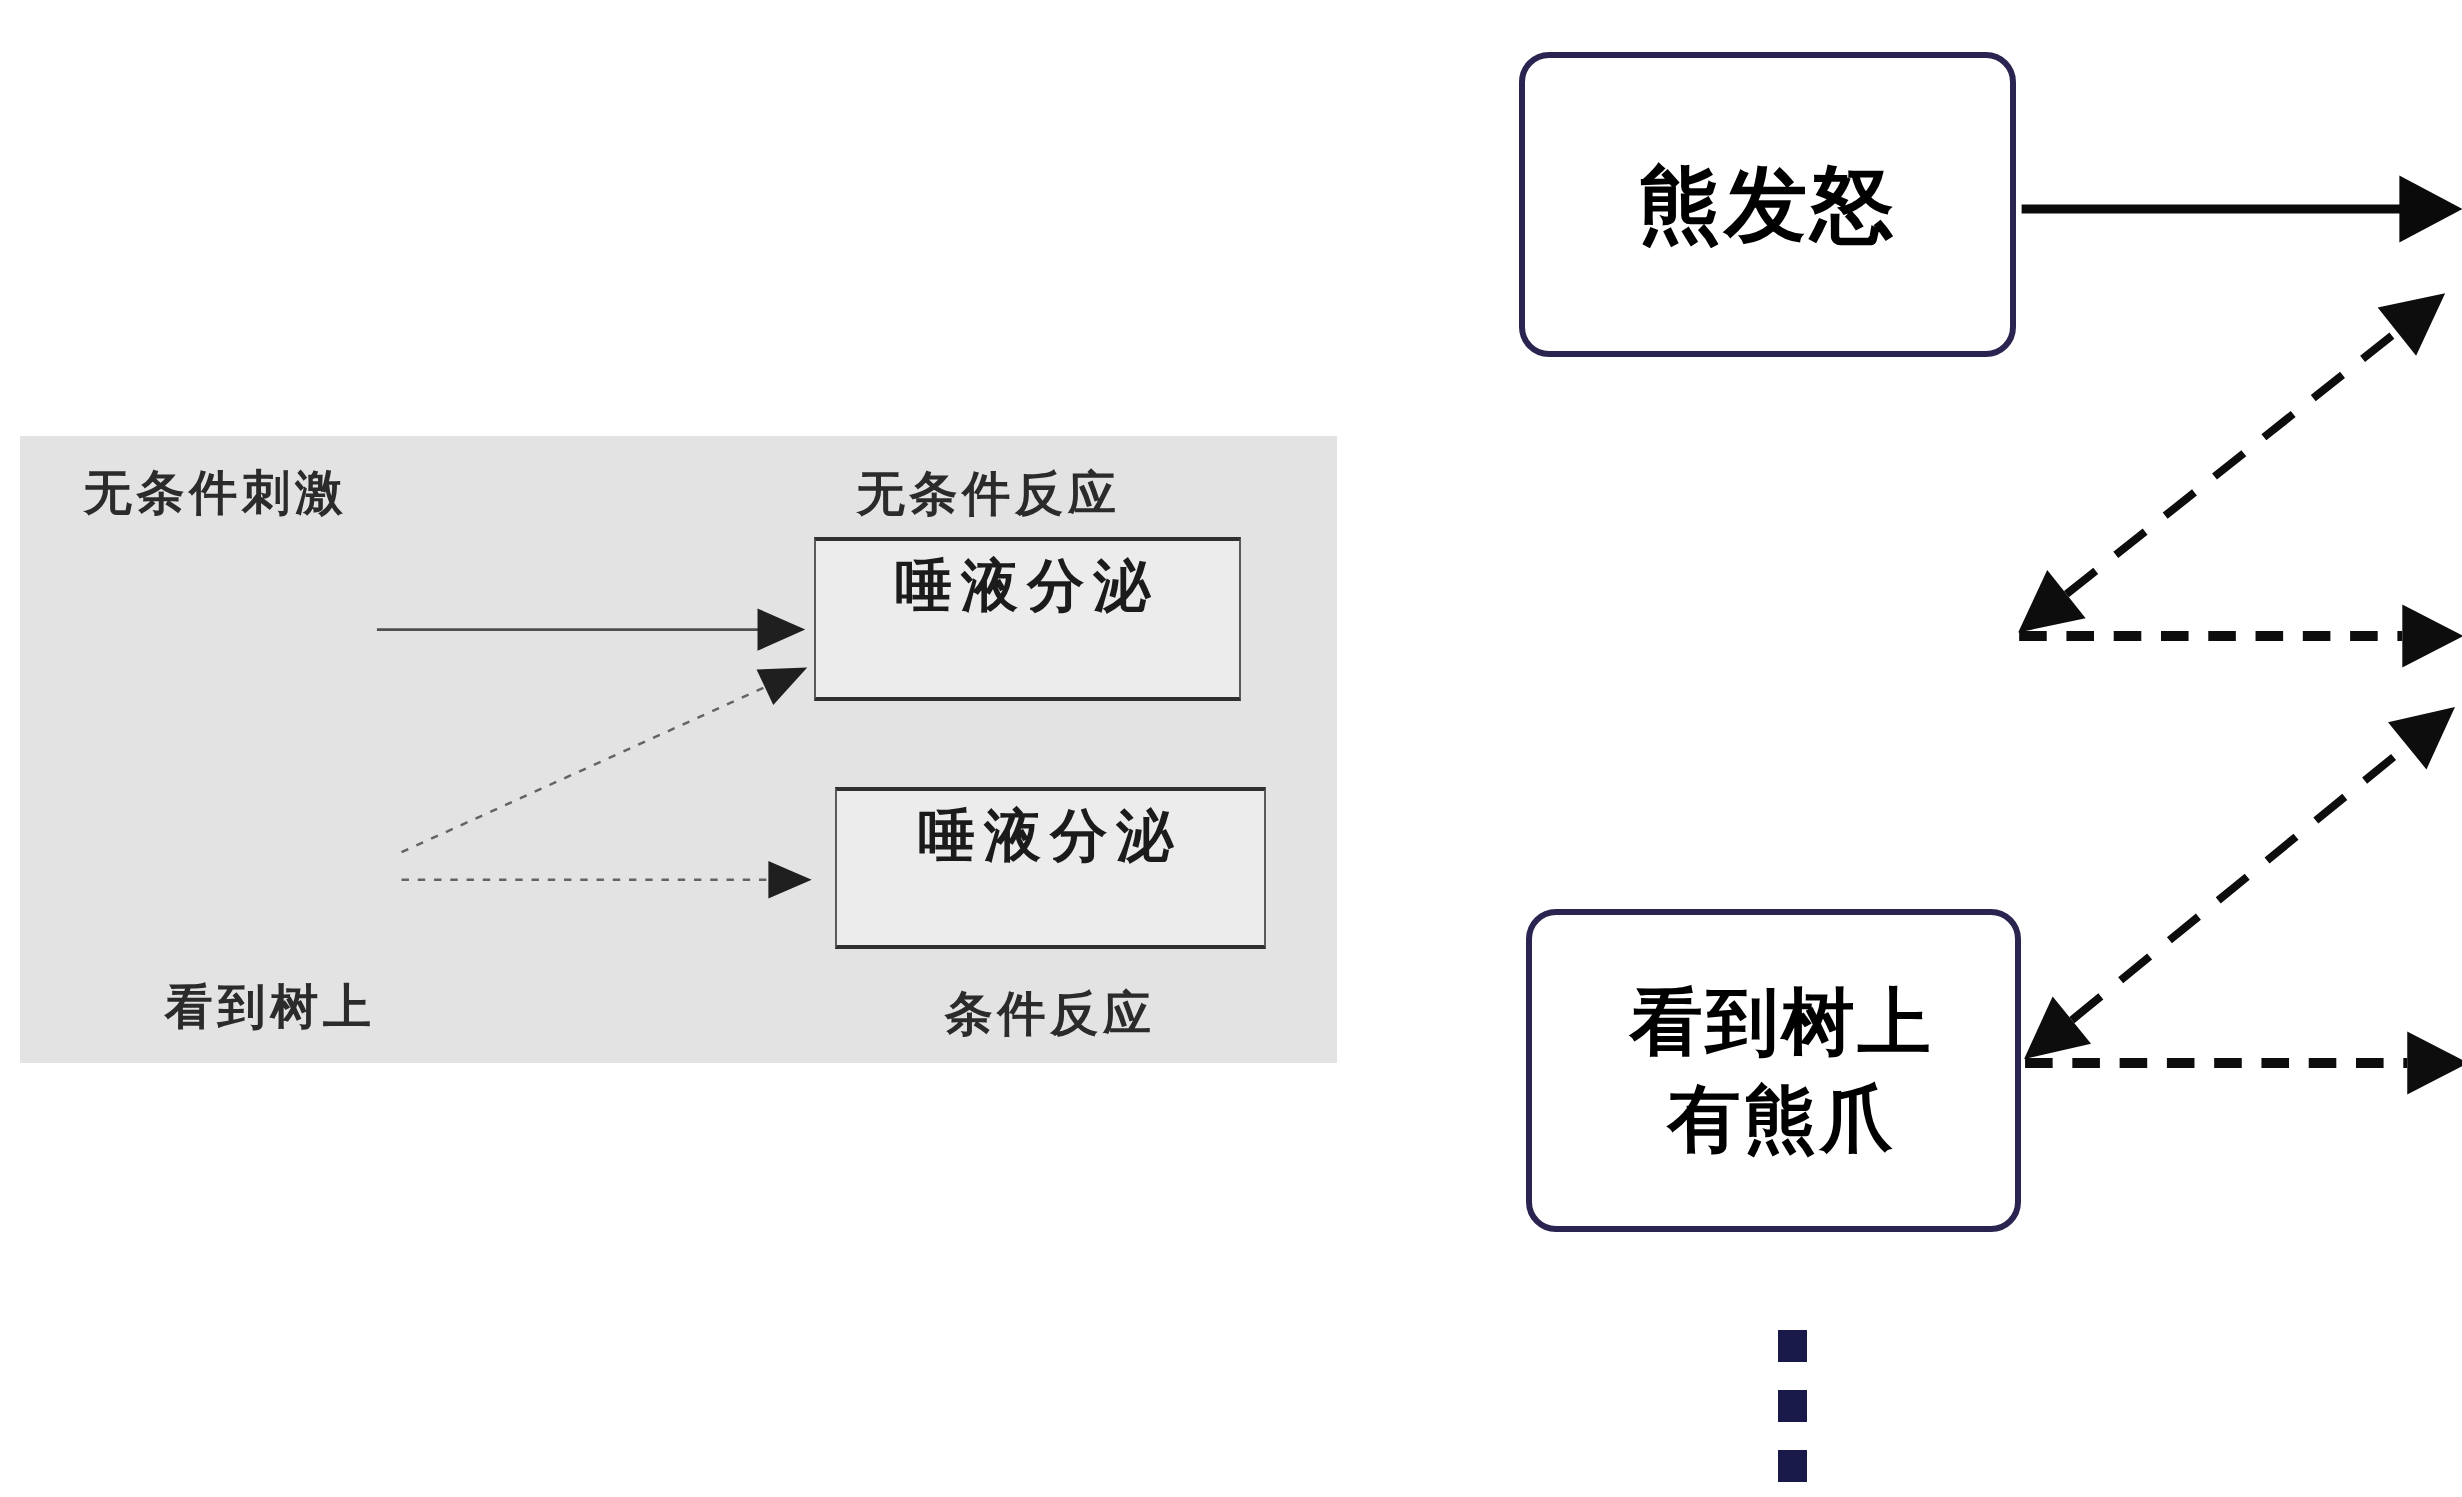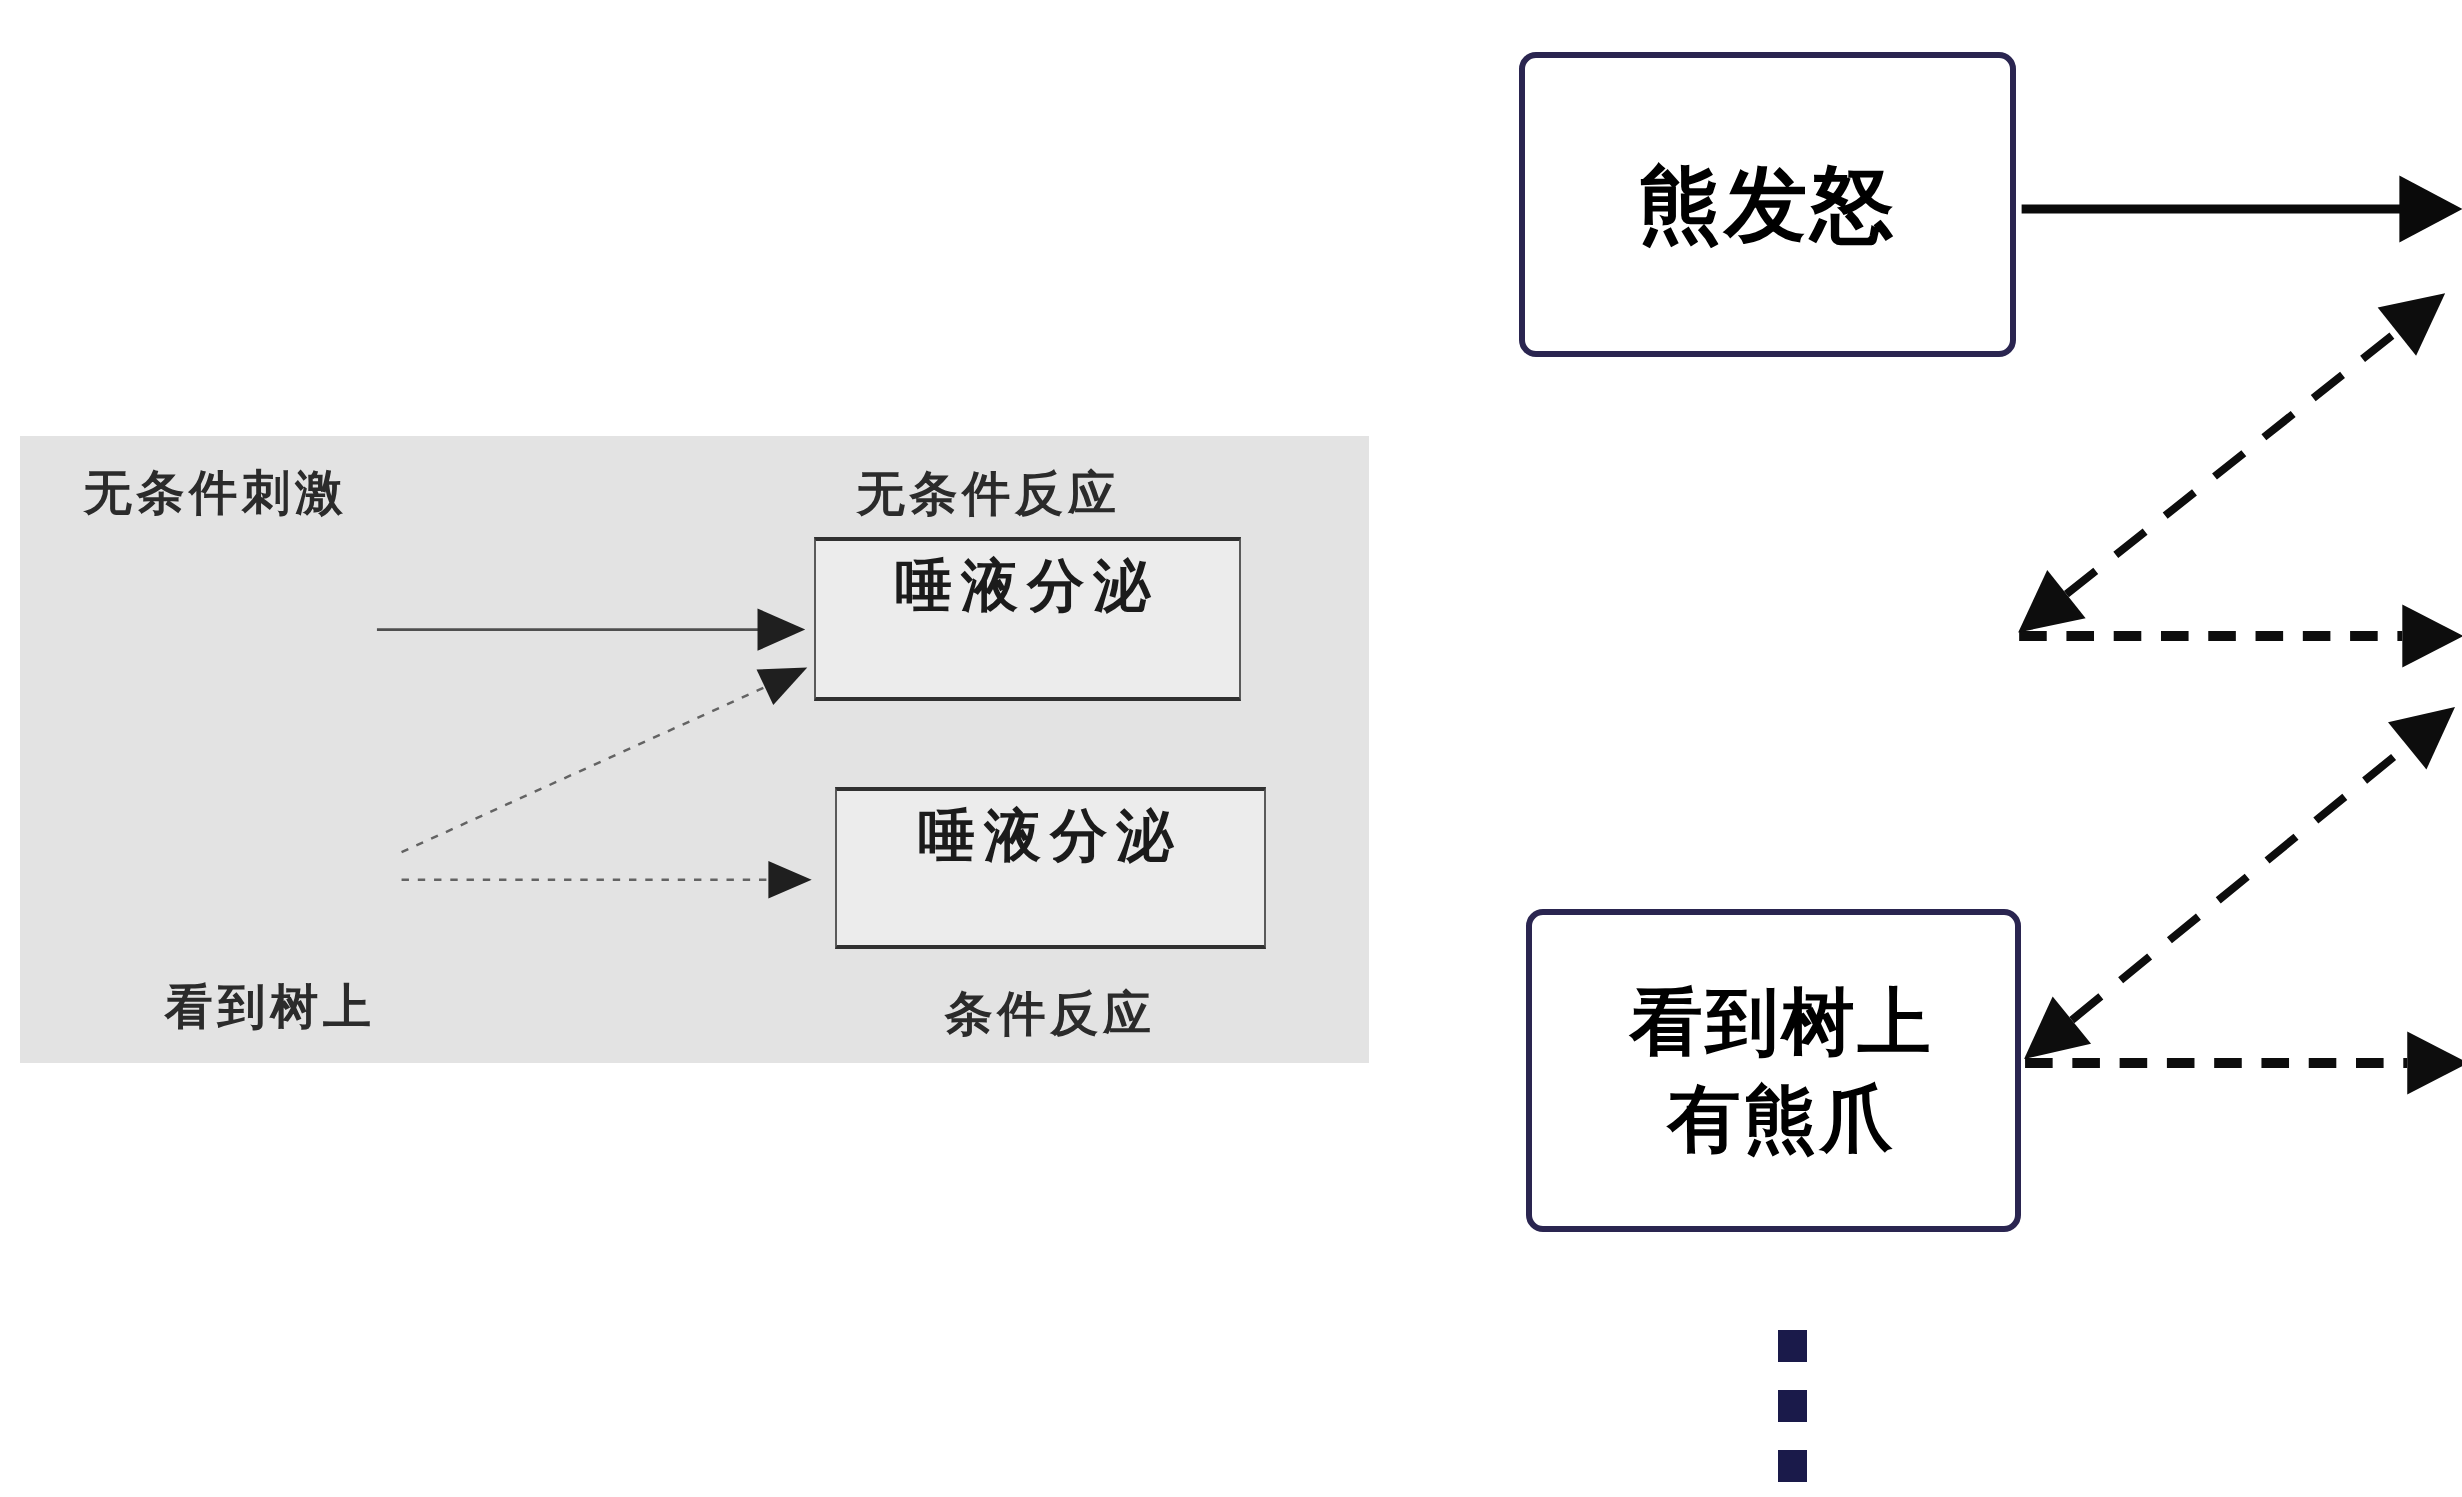--- a/index.html
+++ b/index.html
@@ -7,21 +7,20 @@
     position:relative;
     width:3306px;height:1498px;
     background:#ffffff;
     overflow:hidden;
     font-family:"DejaVu Sans", sans-serif;
   }
   
   .pavlov{
     position:absolute;left:19.7px;top:436px;width:1317px;height:627px;
     background:#e3e3e3;
-    padding-left:32px;
   }
   .plabel{
     position:absolute;
     font-size:48px;font-weight:700;color:#2b2b2b;
     letter-spacing:0.10em;white-space:nowrap;
   }
   .pbox{
     position:absolute;background:#ececec;
     border-left:2px solid #5a5a5a;border-right:2px solid #5a5a5a;
     border-top:4.4px solid #303030;border-bottom:4.4px solid #303030;
@@ -31,21 +30,21 @@
   .pbox span{
     font-size:57px;font-weight:700;color:#1b1b1b;
     letter-spacing:0.16em;margin-top:6.9px;white-space:nowrap;
   }
   .pav-svg{position:absolute;left:0;top:0;width:1317px;height:627px;}
   
   .node{
     position:absolute;background:#ffffff;
     display:flex;justify-content:center;align-items:center;
     box-sizing:border-box;text-align:center;
-    border-radius:17px;
+    border-radius:30px;
   }
   .node-state{border:6.9px solid #2a2550;}
   .node .cjk{
     font-size:83px;font-weight:700;color:#000;
     letter-spacing:0.04em;white-space:pre-line;line-height:1.32;
   }
   .node .cjk-small{font-size:73px;margin-left:16px;}
   .arrows-svg{position:absolute;left:0;top:0;width:3306px;height:1498px;pointer-events:none;}
   .dot{position:absolute;width:28.6px;height:31.5px;}
   .dot-l{background:#1a1a4a;}

